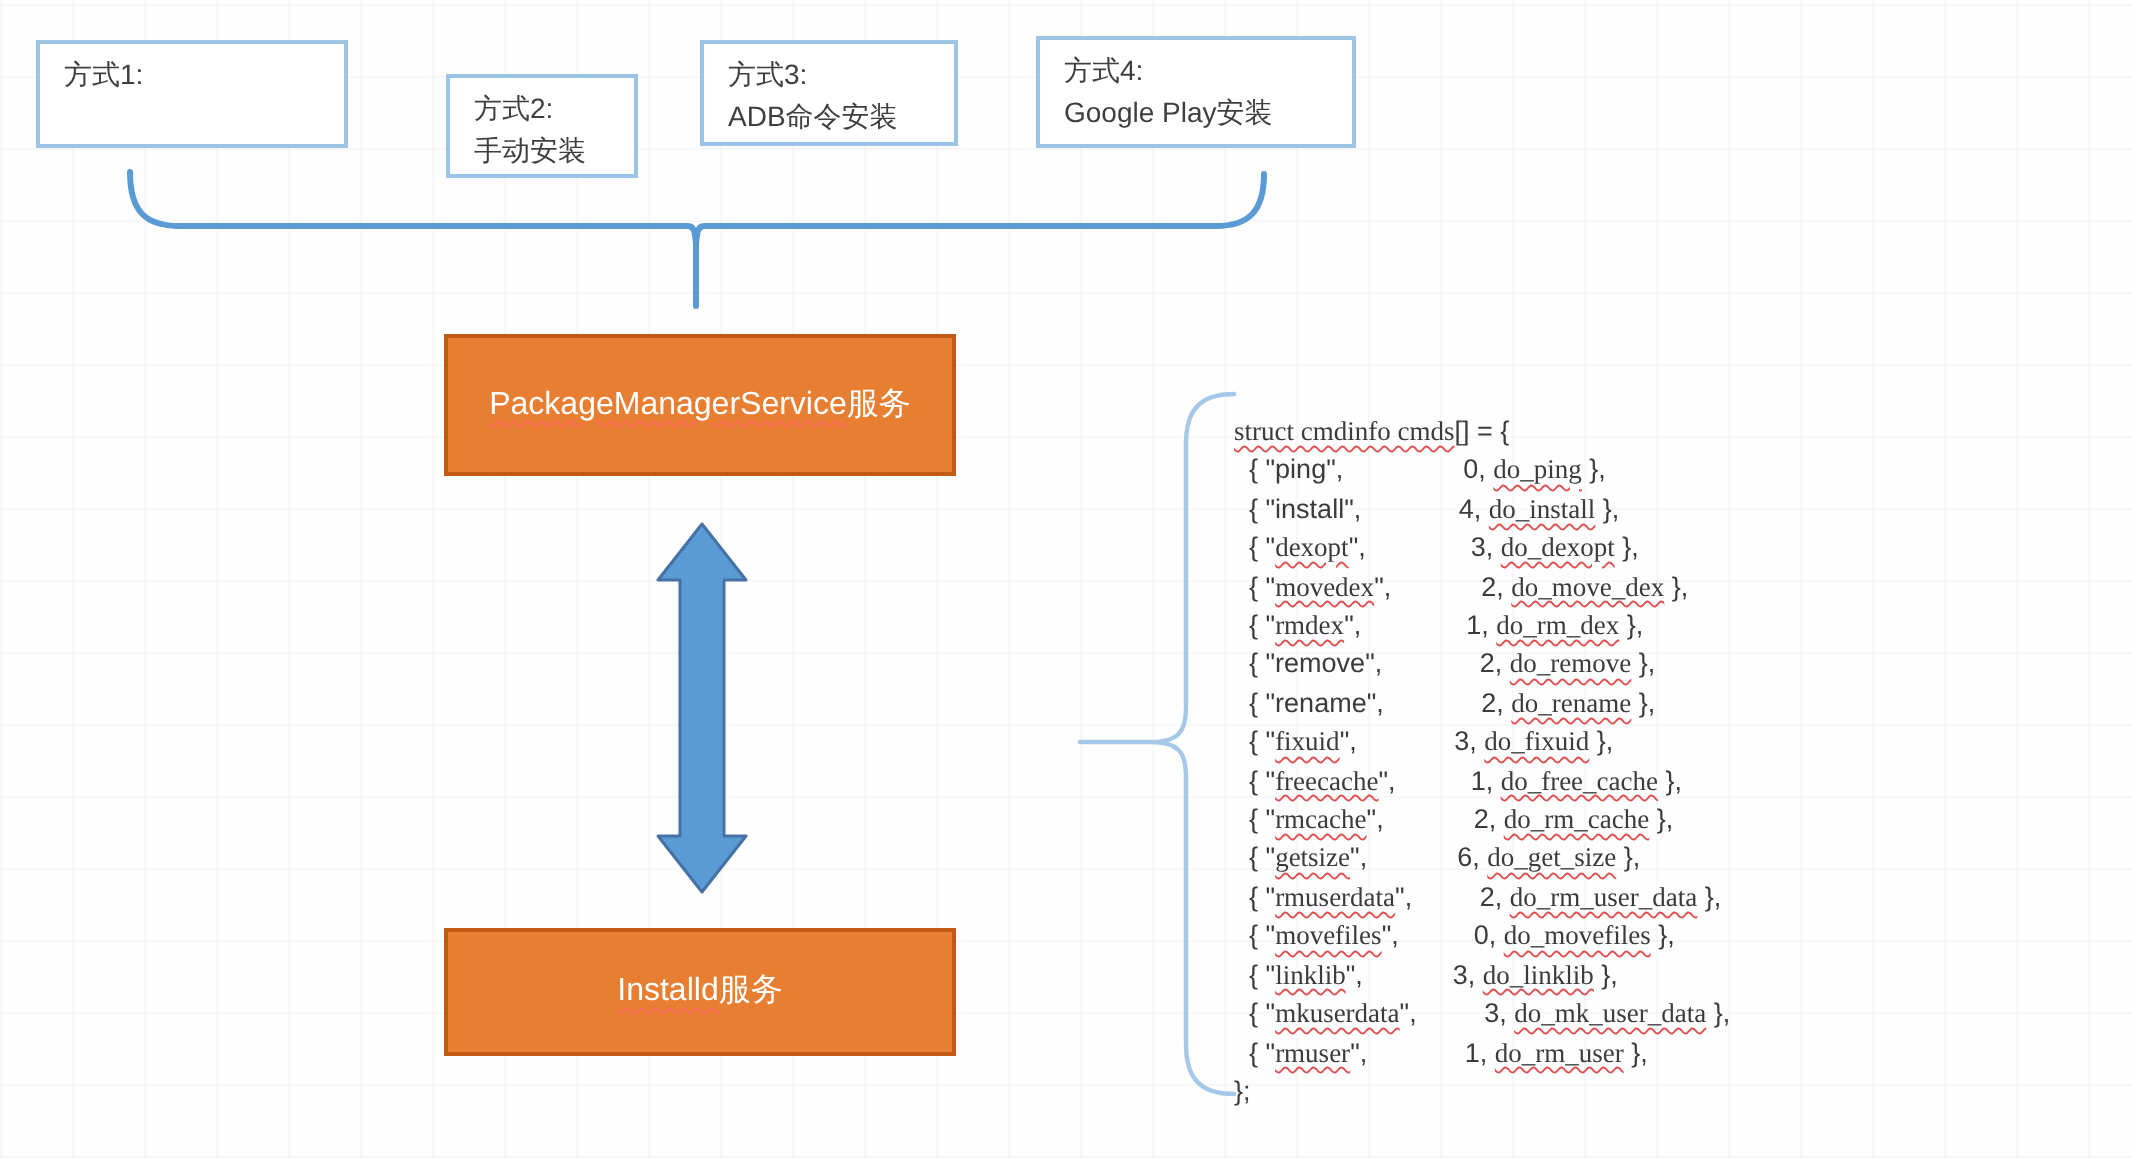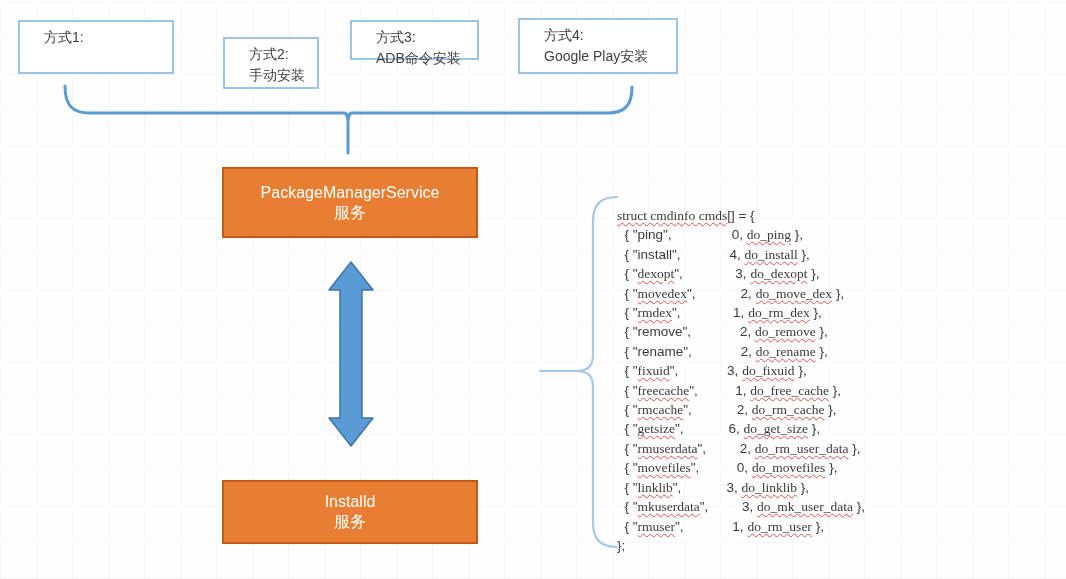--- a/index.html
+++ b/index.html
@@ -7,35 +7,35 @@
     position:relative;width:1066px;height:579px;overflow:hidden;
     font-family:"Liberation Sans","DejaVu Sans",sans-serif;
     background:
       repeating-linear-gradient(0deg, rgba(120,130,150,0.05) 0 1px, transparent 1px 36px),
       repeating-linear-gradient(90deg, rgba(120,130,150,0.05) 0 1px, transparent 1px 36px),
       #fefefe;
   }
   .method-box{
     position:absolute;background:#fff;border:2px solid #9DC3E6;
     box-sizing:border-box;color:#3F3F3F;font-size:14px;line-height:21px;
-    padding:5px 6px 0 24px;white-space:nowrap;
+    padding:5px 6px 0 12px;white-space:nowrap;
   }
   .mb1{left:18px;top:20px;width:156px;height:54px;}
   .mb2{left:223px;top:20px;width:96px;height:52px;margin-top:17px;}
-  .mb3{left:350px;top:20px;width:129px;height:40px;}
+  .mb3{left:350px;top:20px;width:129px;height:53px;}
   .mb4{left:518px;top:18px;width:160px;height:56px;}
   svg.abs{position:absolute;overflow:visible;}
   .orange-box{
     position:absolute;left:222px;width:256px;
     background:#E87E31;border:2px solid #C05A15;box-sizing:border-box;
-    color:#fff;text-align:left;display:flex;flex-direction:column;
+    color:#fff;text-align:left;display:flex;flex-direction:row;
     justify-content:center;align-items:center;
   }
   .pms{top:167px;height:71px;}
-  .ind{top:480px;height:64px;}
+  .ind{top:464px;height:64px;}
   .svc-name{
     font-size:16px;line-height:20px;
     text-decoration:underline;text-decoration-style:wavy;
     text-decoration-color:#ff6b5e;text-decoration-thickness:1px;
     text-underline-offset:3px;
   }
   .svc-sub{font-size:16px;line-height:20px;}
   .socket-label{
     position:absolute;left:405px;top:339px;font-size:19px;color:#3F3F3F;
   }

